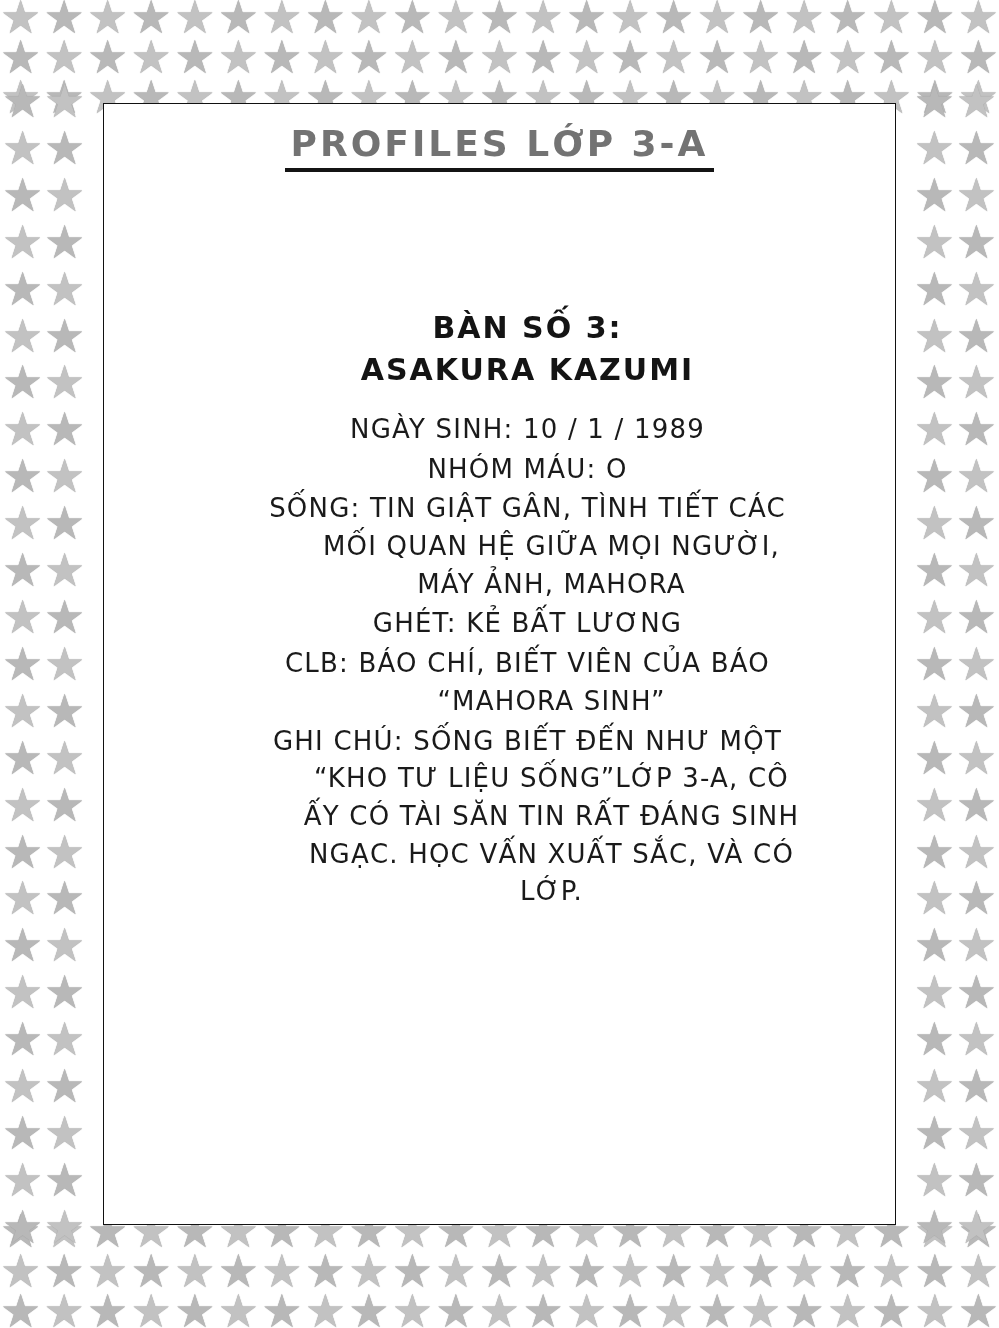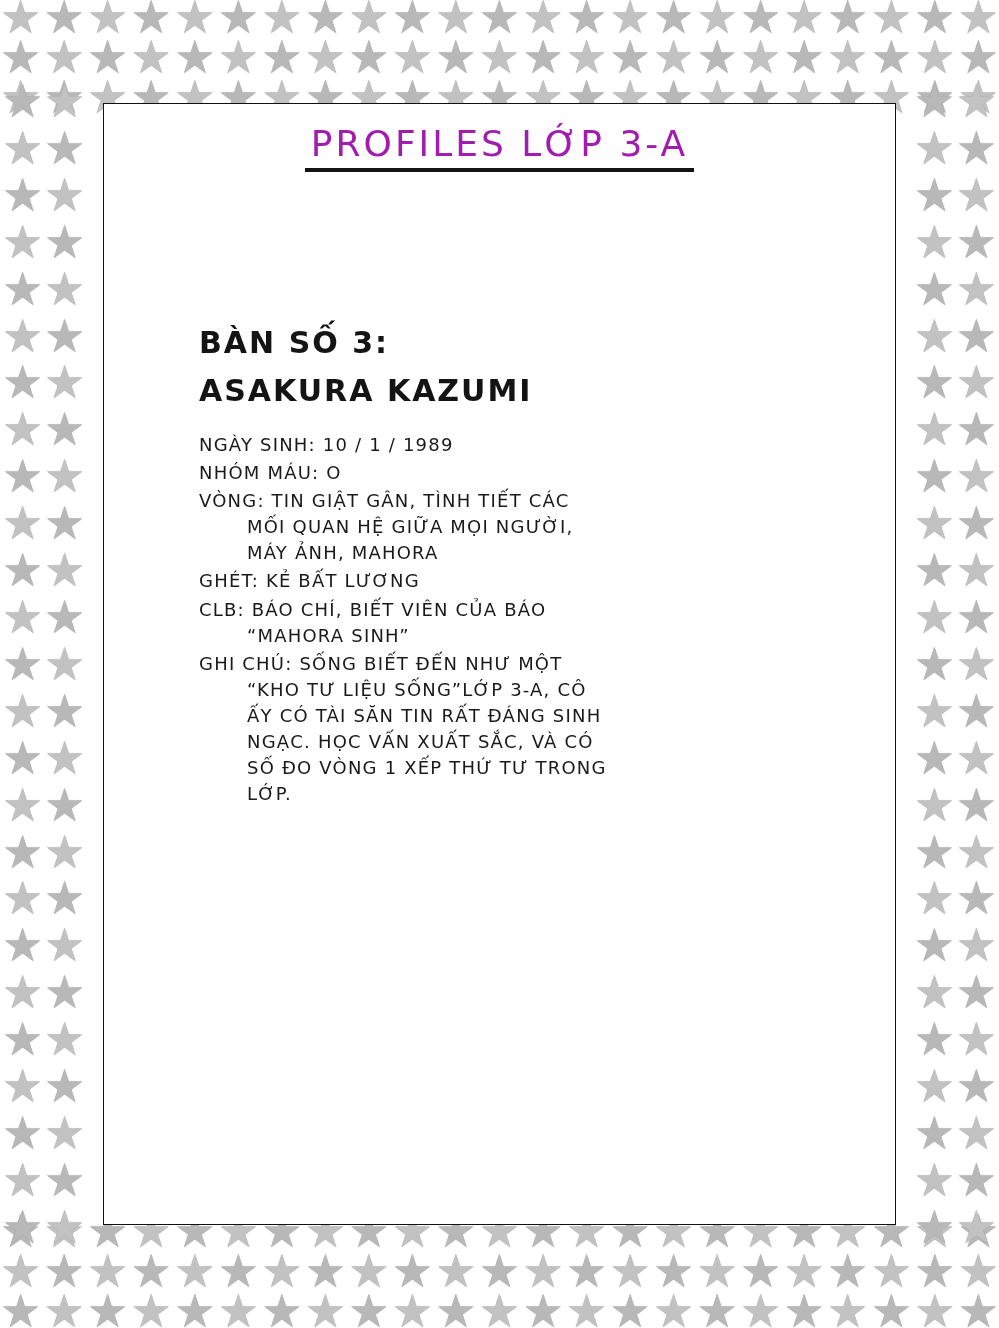--- a/index.html
+++ b/index.html
@@ -81,54 +81,54 @@
     padding: 0;
   }
 
   .doc-title {
     position: absolute;
     top: 20px;
     left: 0;
     right: 0;
     text-align: center;
     font-family: "DejaVu Sans", sans-serif;
-    font-weight: normal;
+    font-weight: bold;
     font-size: 36px;
     letter-spacing: 3px;
-    color: #a21caf;
+    color: #737373;
   }
   .doc-title span {
     display: inline-block;
     border-bottom: 4px solid #141414;
     padding: 0 6px 4px 6px;
   }
 
   .profile {
     position: absolute;
     left: 96px;
     right: 40px;
-    top: 219px;
+    top: 204px;
+    text-align: center;
   }
 
   .desk-label, .person-name {
     font-family: "DejaVu Sans", sans-serif;
     font-weight: bold;
     font-size: 30px;
     letter-spacing: 2px;
     color: #141414;
     line-height: 1.4;
   }
   .person-name {
     margin-bottom: 20px;
-    margin-top: 6px;
   }
 
   .fields {
     font-family: "DejaVu Sans", sans-serif;
-    font-size: 18px;
+    font-size: 26px;
     letter-spacing: 1.2px;
     color: #1a1a1a;
     line-height: 1.45;
   }
   .field {
     margin-bottom: 2px;
     text-indent: 0;
     padding-left: 48px;
   }
   .field .lead {
@@ -423,21 +423,21 @@
           <span class="lead">NGÀY SINH:</span>
           <span>10 / 1 / 1989</span>
         </div>
 
         <div class="field">
           <span class="lead">NHÓM MÁU:</span>
           <span>O</span>
         </div>
 
         <div class="field">
-          <span class="lead">VÒNG:</span>
+          <span class="lead">SỐNG:</span>
           <span>TIN GIẬT GÂN, TÌNH TIẾT CÁC</span>
           <span class="cont">MỐI QUAN HỆ GIỮA MỌI NGƯỜI,</span>
           <span class="cont">MÁY ẢNH, MAHORA</span>
         </div>
 
         <div class="field">
           <span class="lead">GHÉT:</span>
           <span>KẺ BẤT LƯƠNG</span>
         </div>
 
@@ -446,20 +446,19 @@
           <span>BÁO CHÍ, BIẾT VIÊN CỦA BÁO</span>
           <span class="cont">“MAHORA SINH”</span>
         </div>
 
         <div class="field">
           <span class="lead">GHI CHÚ:</span>
           <span>SỐNG BIẾT ĐẾN NHƯ MỘT</span>
           <span class="cont">“KHO TƯ LIỆU SỐNG”LỚP 3-A, CÔ</span>
           <span class="cont">ẤY CÓ TÀI SĂN TIN RẤT ĐÁNG SINH</span>
           <span class="cont">NGẠC. HỌC VẤN XUẤT SẮC, VÀ CÓ</span>
-          <span class="cont">SỐ ĐO VÒNG 1 XẾP THỨ TƯ TRONG</span>
           <span class="cont">LỚP.</span>
         </div>
 
       </div>
     </div>
   </div>
 </div>
 
 </body></html>

